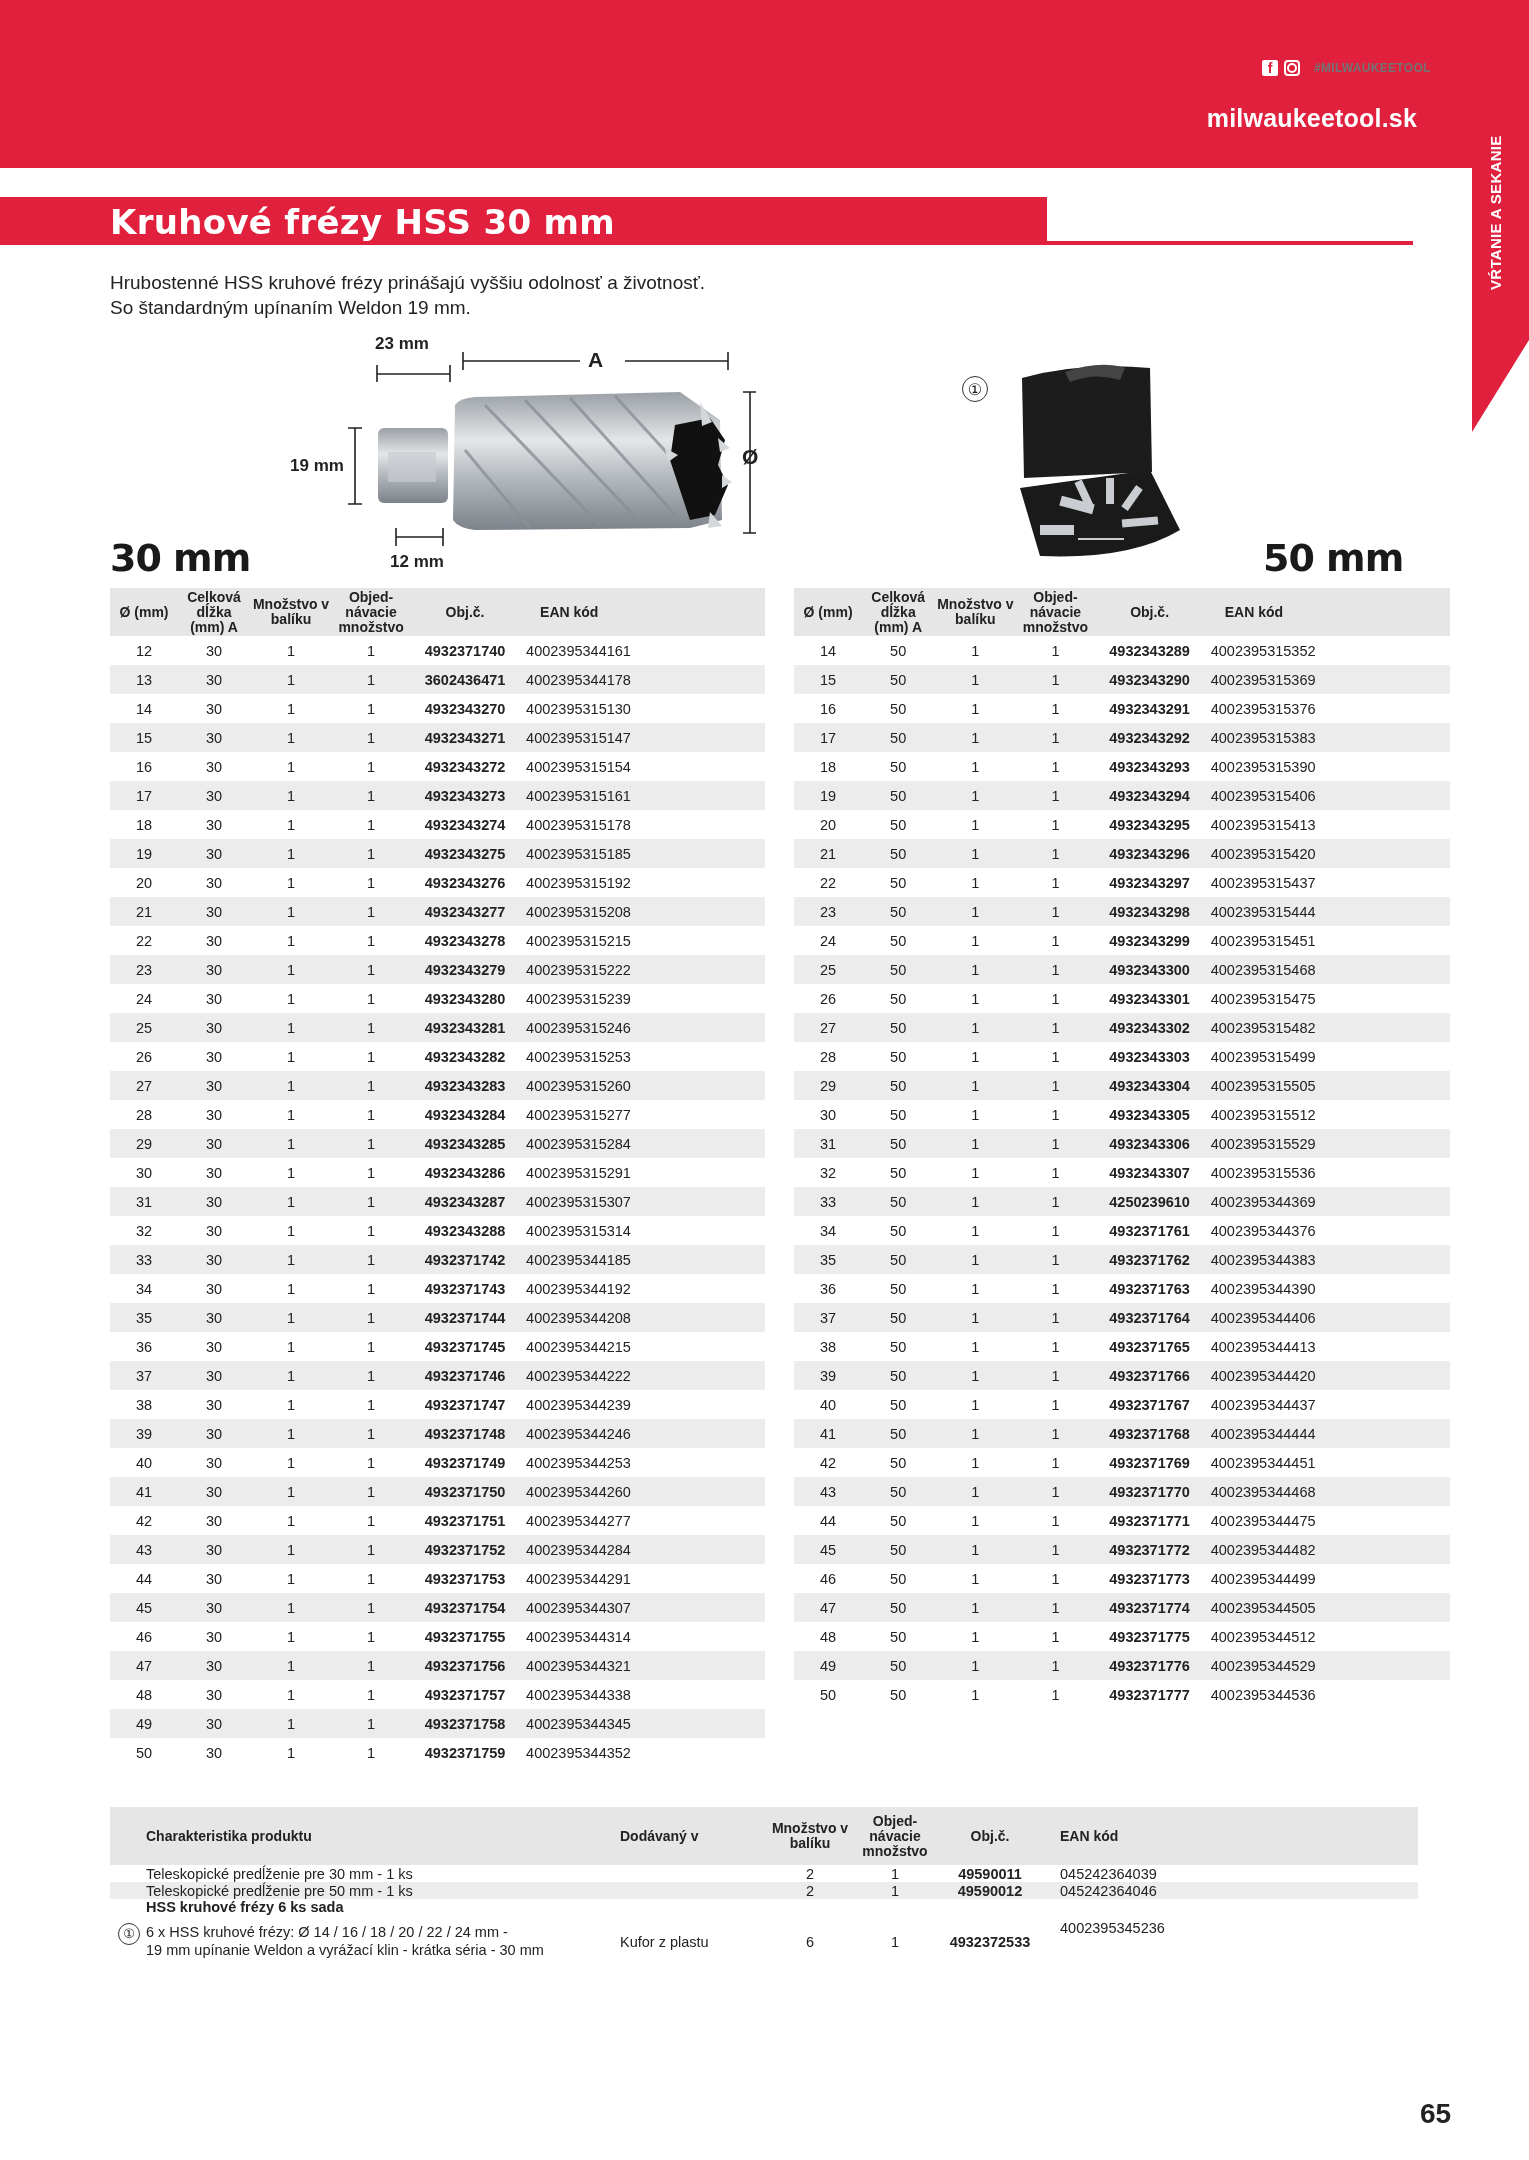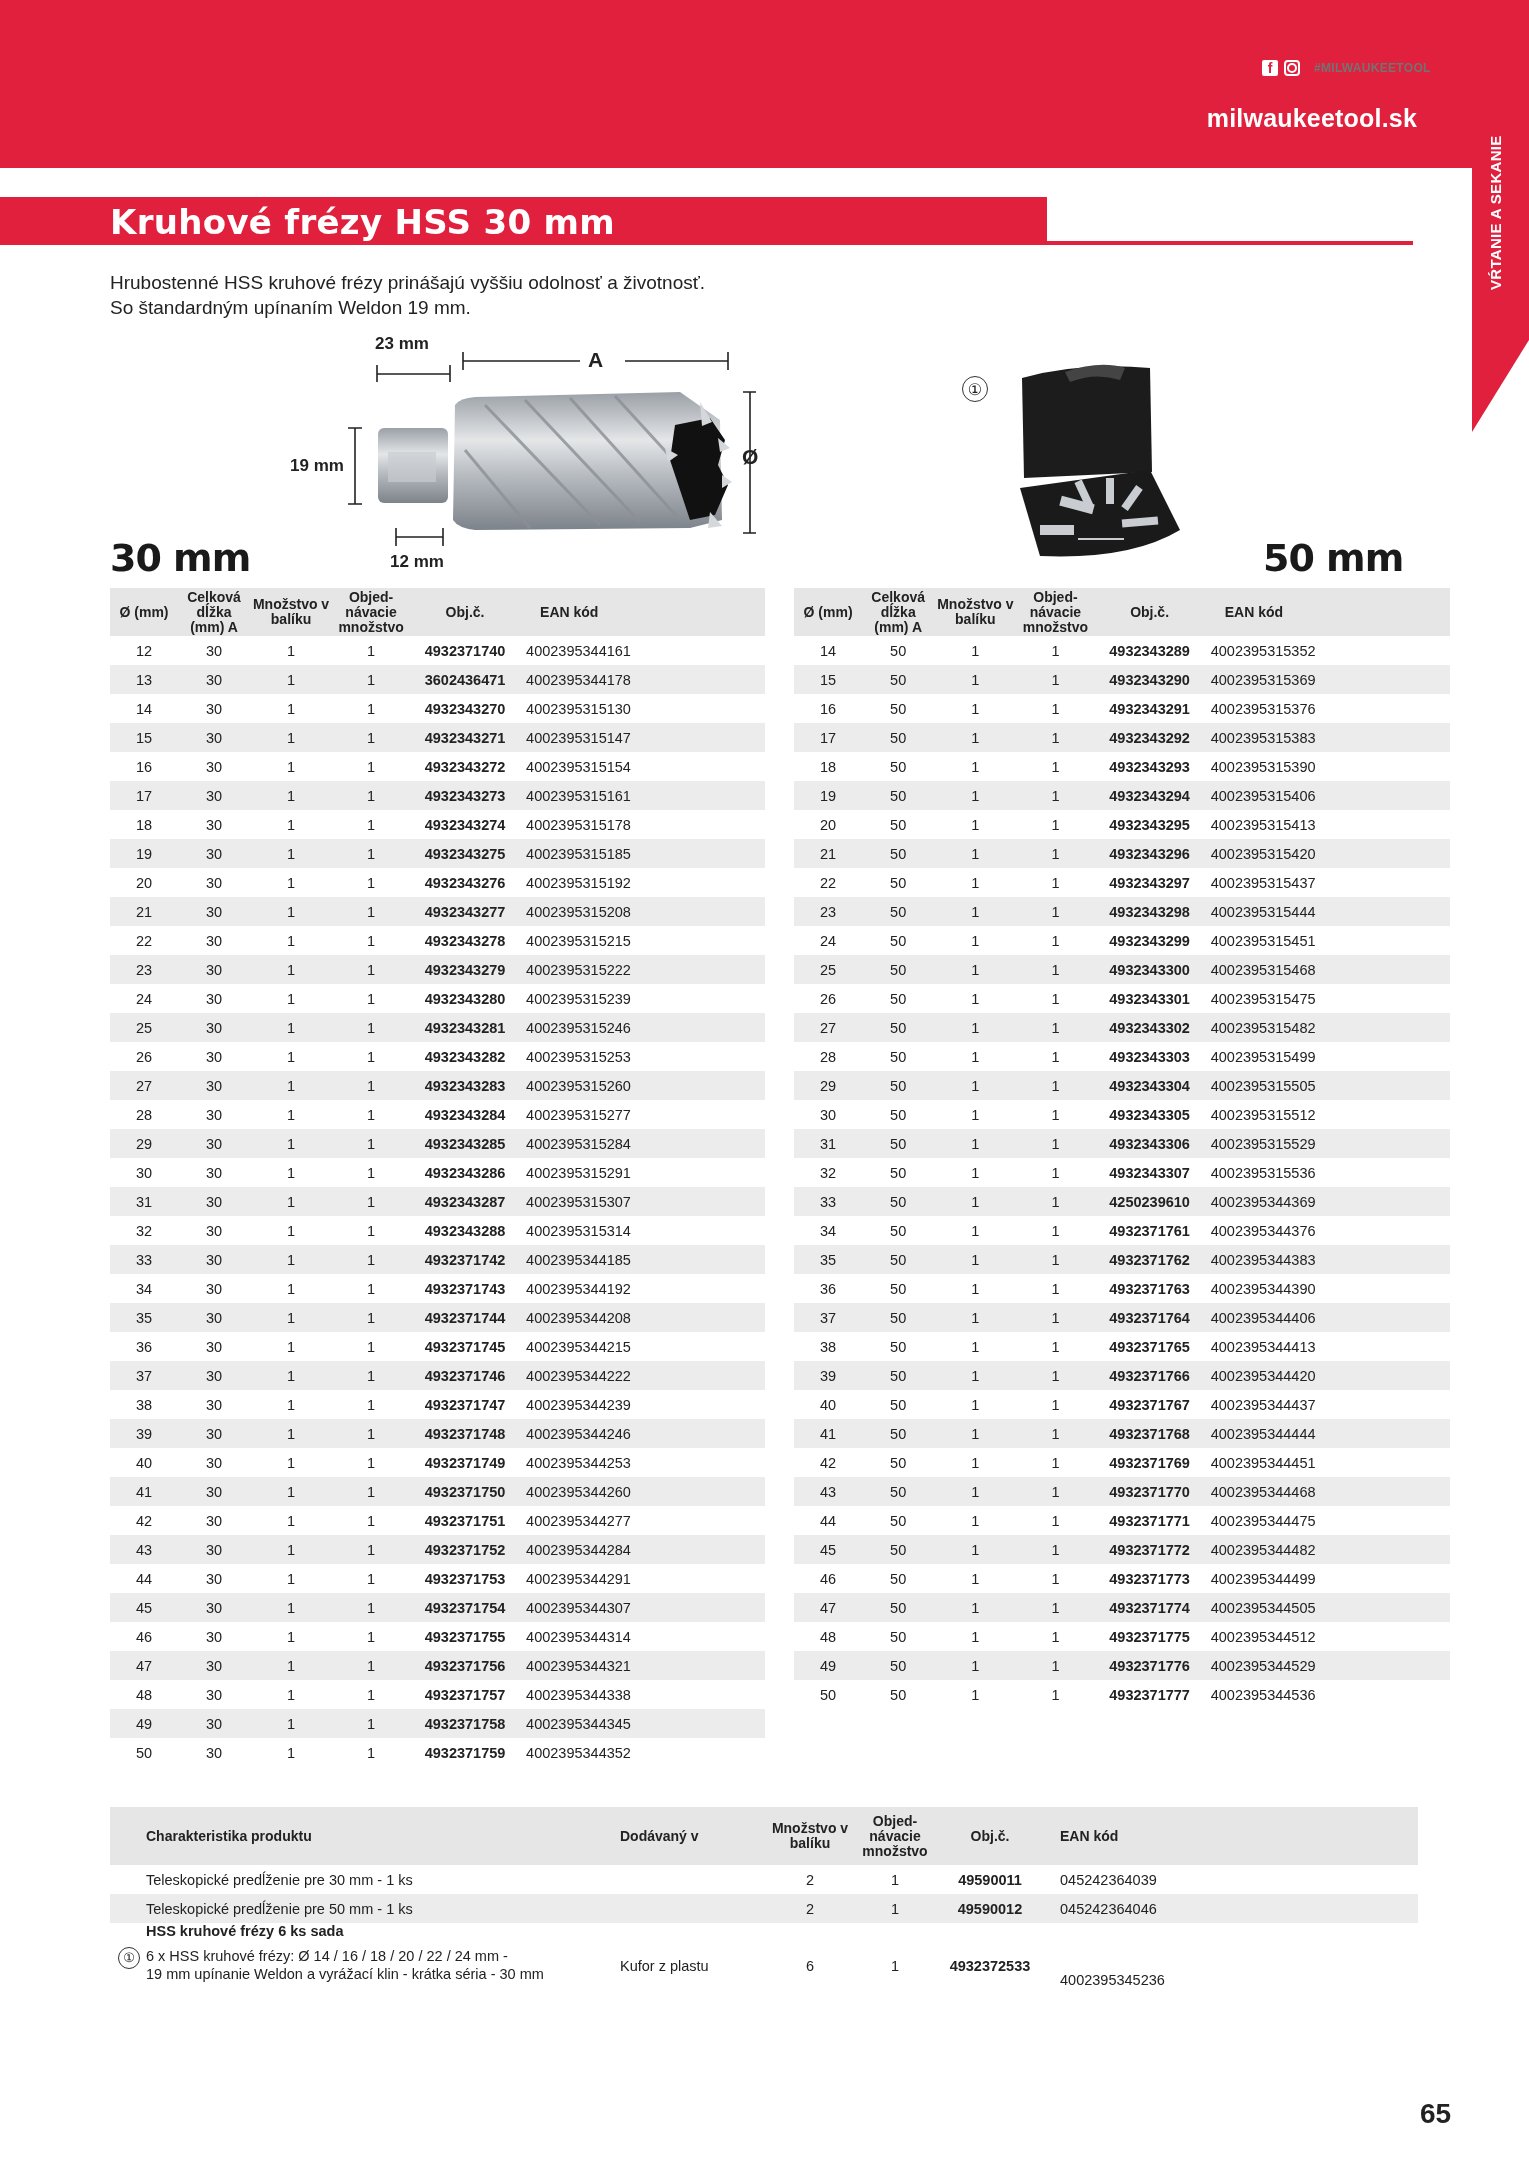--- a/index.html
+++ b/index.html
@@ -39,21 +39,21 @@
   table.data th { background: #e6e6e6; font-weight: bold; font-size: 14px; line-height: 15px; height: 48px; text-align: center; vertical-align: middle; color: #222; }
   table.data td { height: 29px; text-align: center; color: #222; }
   table.data tr.alt td { background: #ececec; }
   table.data td.oc { font-weight: bold; }
   table.data td.ean { text-align: left; padding-left: 6px; }
   table.data th.ean { text-align: left; padding-left: 20px; }
   .c1 { width: 68px; } .c2 { width: 72px; } .c3 { width: 82px; } .c4 { width: 78px; } .c5 { width: 110px; } .c6 { width: 106px; } .c7 { width: 134px; }
 
   table.acc { position: absolute; left: 110px; top: 1807px; width: 1308px; border-collapse: collapse; font-size: 14.5px; }
   table.acc th { background: #e6e6e6; font-weight: bold; font-size: 14px; line-height: 15px; height: 58px; vertical-align: middle; }
-  table.acc td { height: 29px; color: #222; }
+  table.acc td { height: 17px; color: #222; }
   table.acc tr.alt td { background: #ececec; }
   .a1 { width: 510px; text-align: left; padding-left: 36px; }
   .a2 { width: 150px; text-align: left; }
   .a3 { width: 80px; text-align: center; }
   .a4 { width: 90px; text-align: center; }
   .a5 { width: 100px; text-align: center; }
   .a6 { text-align: left; padding-left: 20px; }
   .set-row td { vertical-align: top; }
   .set-title { font-weight: bold; display: block; margin-bottom: 8px; }
   .set-desc { display: block; line-height: 18px; position: relative; }
@@ -900,18 +900,18 @@
         <span class="set-desc">
           <span class="set-marker">①</span>
           <span style="display:block;">6 x HSS kruhové frézy: Ø 14 / 16 / 18 / 20 / 22 / 24 mm -</span>
           <span style="display:block;">19 mm upínanie Weldon a vyrážací klin - krátka séria - 30 mm</span>
         </span>
       </td>
       <td class="a2" style="padding-top:35px;">Kufor z plastu</td>
       <td class="a3" style="padding-top:35px;">6</td>
       <td class="a4" style="padding-top:35px;">1</td>
       <td class="a5" style="padding-top:35px;font-weight:bold;">4932372533</td>
-      <td class="a6" style="padding-top:49px;">4002395345236</td>
+      <td class="a6" style="padding-top:21px;">4002395345236</td>
     </tr>
   </tbody>
 </table>
 
 <div class="page-number">65</div>
 
 </body></html>

